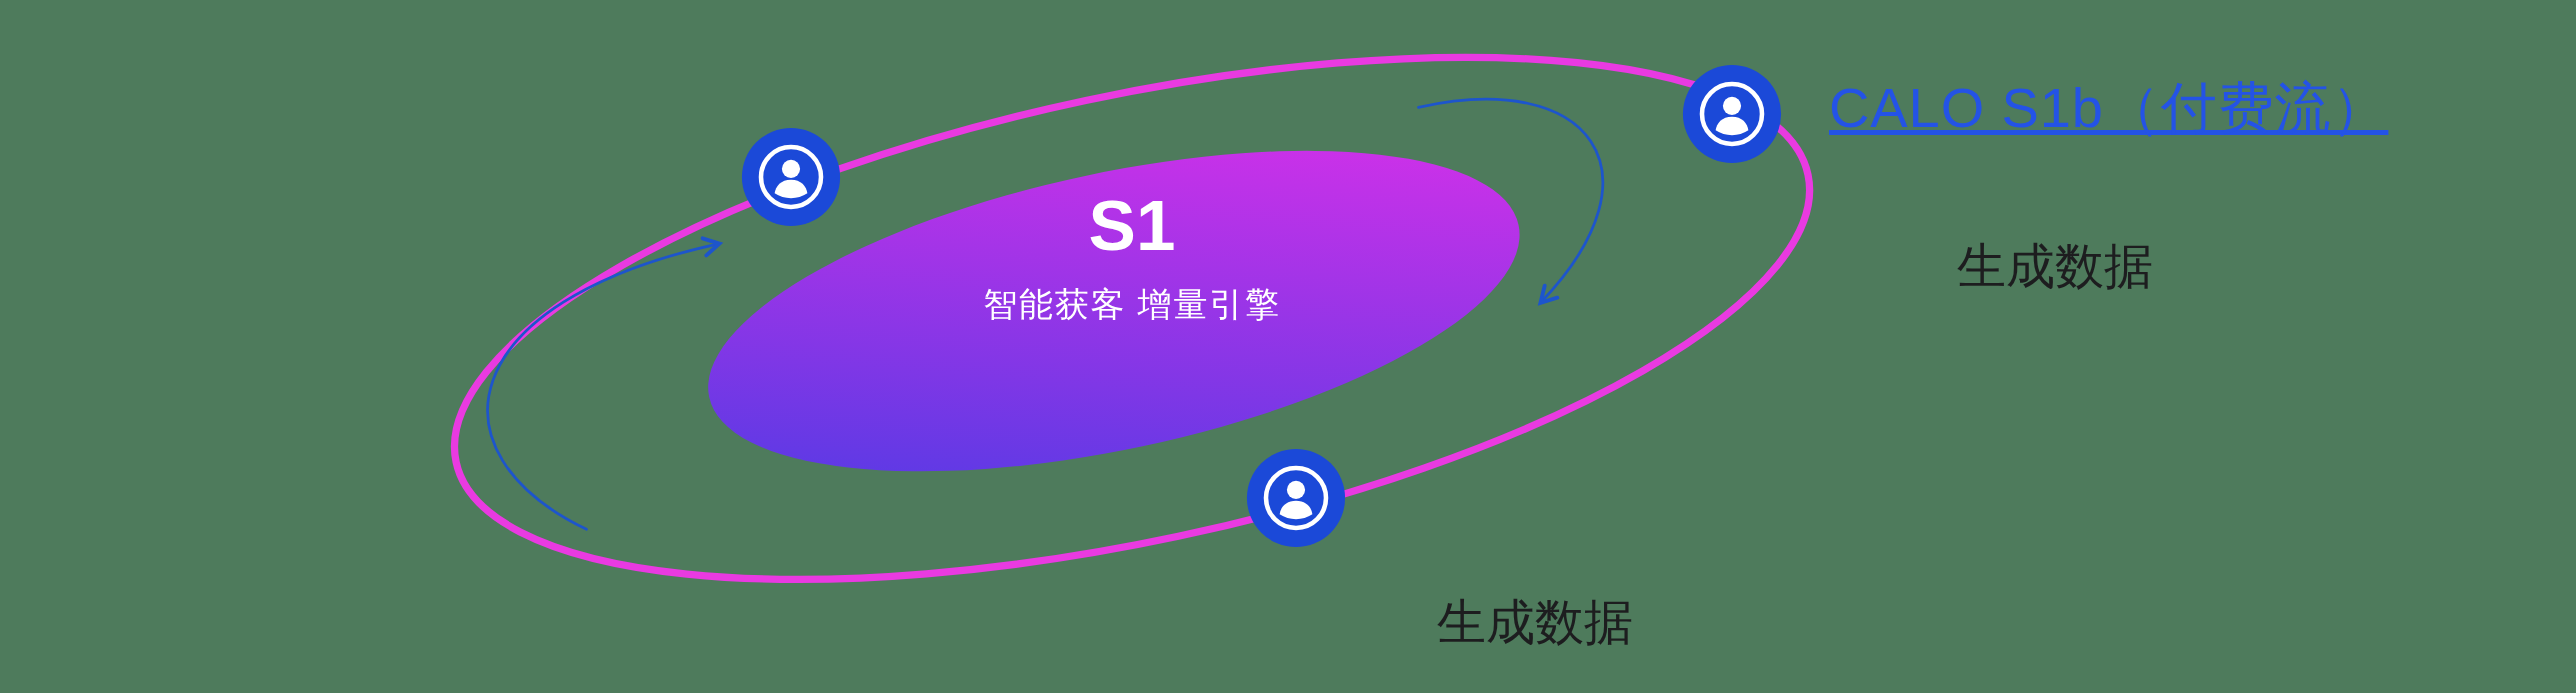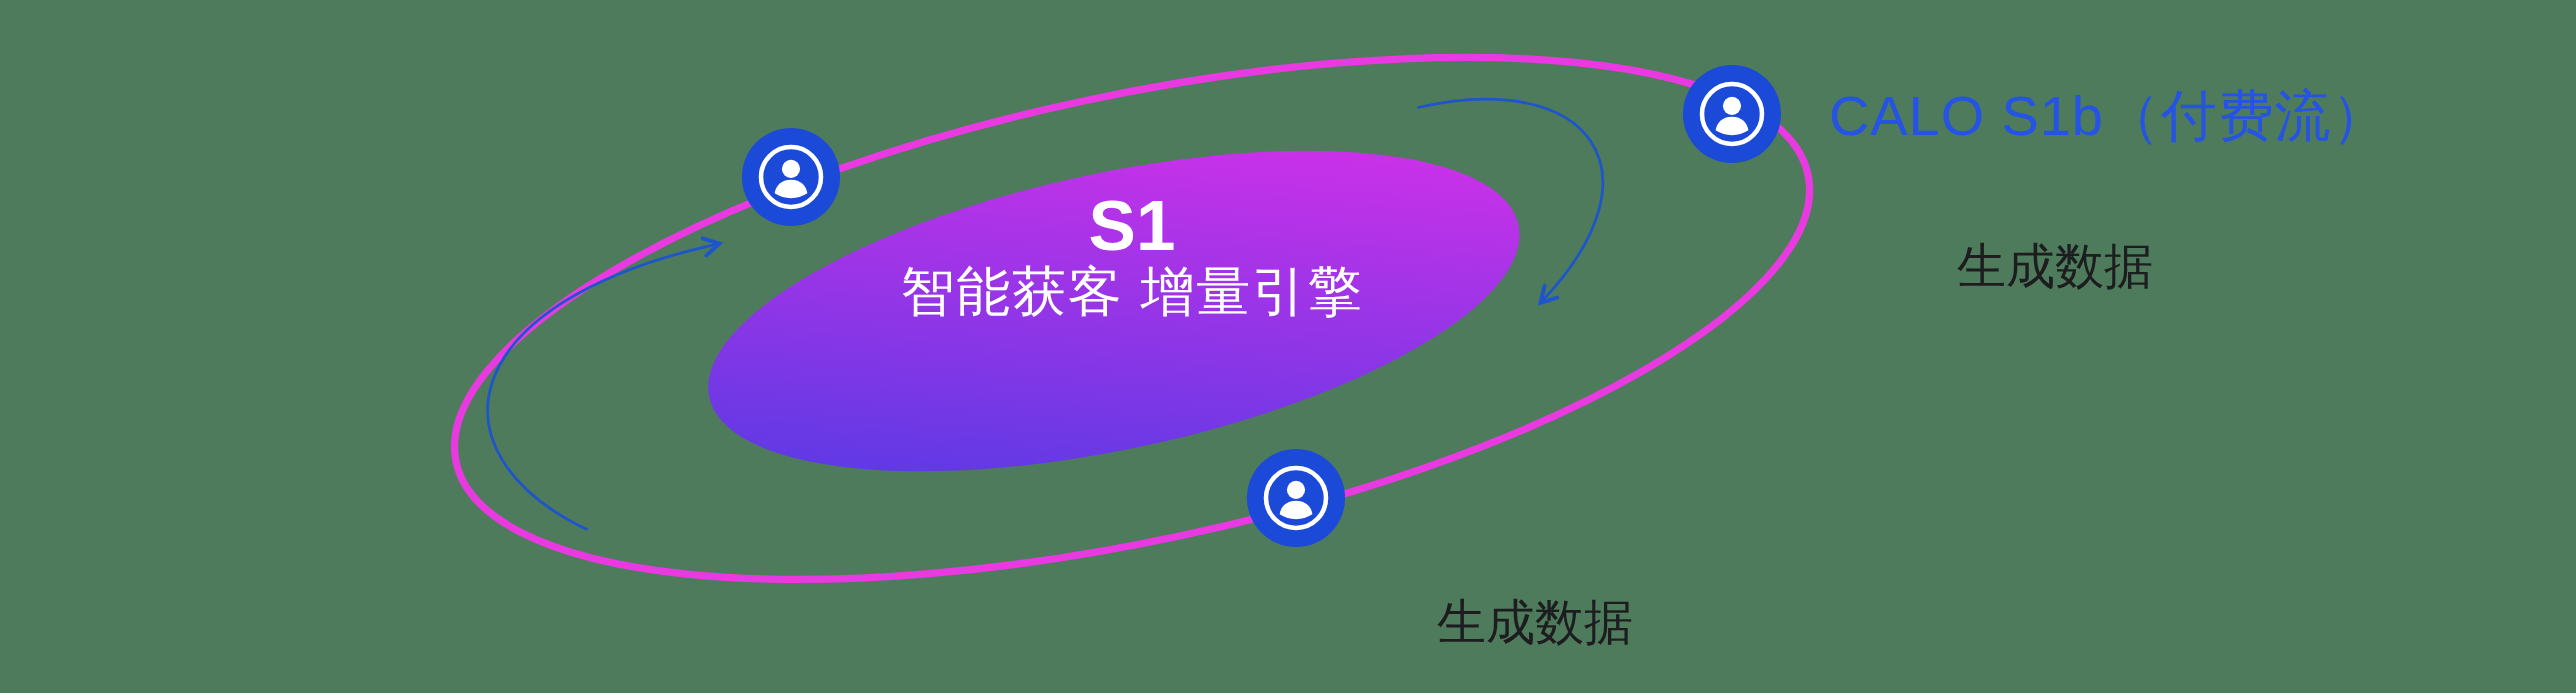--- a/index.html
+++ b/index.html
@@ -33,21 +33,21 @@
   .node svg { display:block; width:100px; height:100px; }
   .core-text {
     position:absolute;
     left:859px;
     top:190px;
     width:546px;
     text-align:center;
     color:#ffffff;
   }
   .core-title { font-size:71px; font-weight:600; line-height:1; }
-  .core-sub   { font-size:54px; font-weight:500; margin-top:3px; letter-spacing:1.8px; line-height:1; }
+  .core-sub   { font-size:34px; font-weight:500; margin-top:26px; letter-spacing:1.8px; line-height:1; }
 </style>
 </head>
 <body>
 
 <div class="canvas">
 
   <svg class="svg-layer" viewBox="0 0 2833 763" xmlns="http://www.w3.org/2000/svg">
     <defs>
       <linearGradient id="coreGrad" x1="0%" y1="100%" x2="90%" y2="0%">
         <stop offset="0%" stop-color="#4b3be4"></stop>
@@ -93,19 +93,19 @@
   <div class="node" style="left:1246px; top:448px;">
     <svg viewBox="0 0 110 110">
       <circle cx="55" cy="55" r="54" fill="#1b49d8"></circle>
       <circle cx="55" cy="55" r="33" fill="none" stroke="#ffffff" stroke-width="5"></circle>
       <circle cx="55" cy="46" r="10" fill="#ffffff"></circle>
       <path d="M55 58 c-11 0 -17 7 -18 15 a33 33 0 0 0 36 0 c-1 -8 -7 -15 -18 -15 z" fill="#ffffff"></path>
     </svg>
   </div>
 
 
-  <div class="label-blue" style="left:1829px; top:88px;">CALO S1b（付费流）</div>
+  <div class="label-blue" style="left:1829px; top:80px;text-decoration:underline;">CALO S1b（付费流）</div>
   <div class="label-dark" style="left:1957px; top:200px;margin-top:42px;">生成数据</div>
 
   <div class="label-dark" style="left:1437px; top:598px;">生成数据</div>
 
 </div>
 
 
 </body></html>

